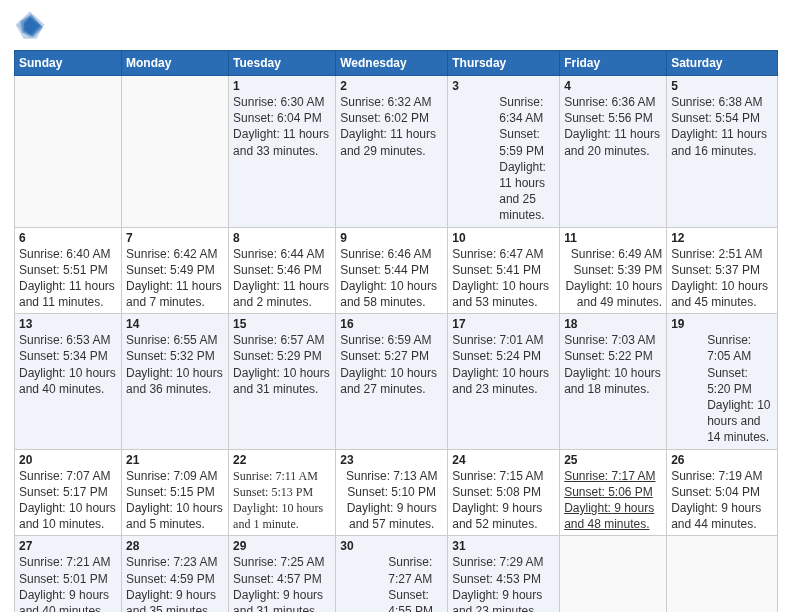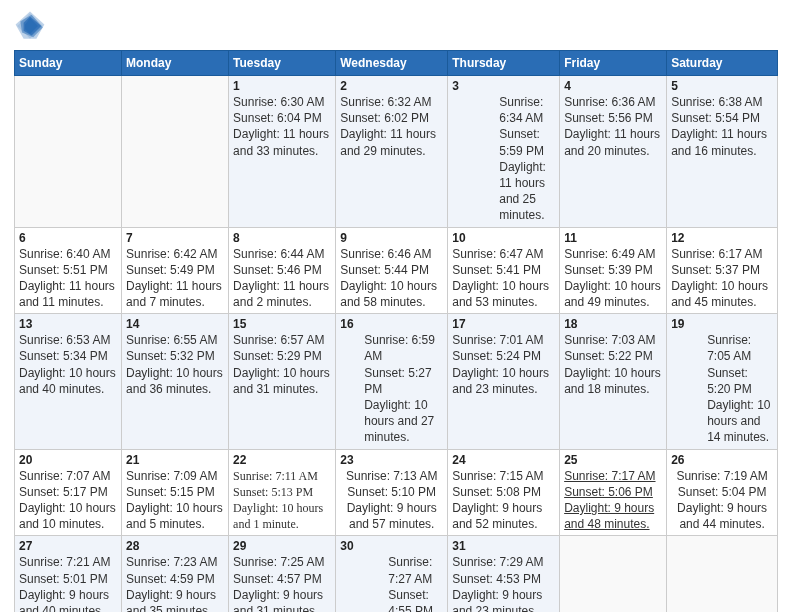--- a/index.html
+++ b/index.html
@@ -201,27 +201,27 @@
 Daylight: 10 hours and 58 minutes.</div>
           </td>
           <td>
             <span class="day-num">10</span>
             <div class="day-info" style="white-space: pre-line;">Sunrise: 6:47 AM
 Sunset: 5:41 PM
 Daylight: 10 hours and 53 minutes.</div>
           </td>
           <td>
             <span class="day-num">11</span>
-            <div class="day-info" style="white-space: pre-line;">Sunrise: 6:49 AM
+            <div class="day-info" style="white-space: pre-line; text-align: right;">Sunrise: 6:49 AM
 Sunset: 5:39 PM
 Daylight: 10 hours and 49 minutes.</div>
           </td>
           <td>
             <span class="day-num">12</span>
-            <div class="day-info" style="white-space: pre-line;">Sunrise: 6:17 AM
+            <div class="day-info" style="white-space: pre-line;">Sunrise: 2:51 AM
 Sunset: 5:37 PM
 Daylight: 10 hours and 45 minutes.</div>
           </td>
         </tr>
         <tr>
           <td>
             <span class="day-num">13</span>
             <div class="day-info" style="white-space: pre-line;">Sunrise: 6:53 AM
 Sunset: 5:34 PM
 Daylight: 10 hours and 40 minutes.</div>
@@ -233,21 +233,21 @@
 Daylight: 10 hours and 36 minutes.</div>
           </td>
           <td>
             <span class="day-num">15</span>
             <div class="day-info" style="white-space: pre-line;">Sunrise: 6:57 AM
 Sunset: 5:29 PM
 Daylight: 10 hours and 31 minutes.</div>
           </td>
           <td>
             <span class="day-num">16</span>
-            <div class="day-info" style="white-space: pre-line; margin-left: 24px;">Sunrise: 6:59 AM
+            <div class="day-info" style="white-space: pre-line;">Sunrise: 6:59 AM
 Sunset: 5:27 PM
 Daylight: 10 hours and 27 minutes.</div>
           </td>
           <td>
             <span class="day-num">17</span>
             <div class="day-info" style="white-space: pre-line;">Sunrise: 7:01 AM
 Sunset: 5:24 PM
 Daylight: 10 hours and 23 minutes.</div>
           </td>
           <td>
@@ -295,21 +295,21 @@
 Daylight: 9 hours and 52 minutes.</div>
           </td>
           <td>
             <span class="day-num">25</span>
             <div class="day-info" style="white-space: pre-line; text-decoration: underline;">Sunrise: 7:17 AM
 Sunset: 5:06 PM
 Daylight: 9 hours and 48 minutes.</div>
           </td>
           <td>
             <span class="day-num">26</span>
-            <div class="day-info" style="white-space: pre-line; text-align: center;">Sunrise: 7:19 AM
+            <div class="day-info" style="white-space: pre-line;">Sunrise: 7:19 AM
 Sunset: 5:04 PM
 Daylight: 9 hours and 44 minutes.</div>
           </td>
         </tr>
         <tr>
           <td>
             <span class="day-num">27</span>
             <div class="day-info" style="white-space: pre-line;">Sunrise: 7:21 AM
 Sunset: 5:01 PM
 Daylight: 9 hours and 40 minutes.</div>

